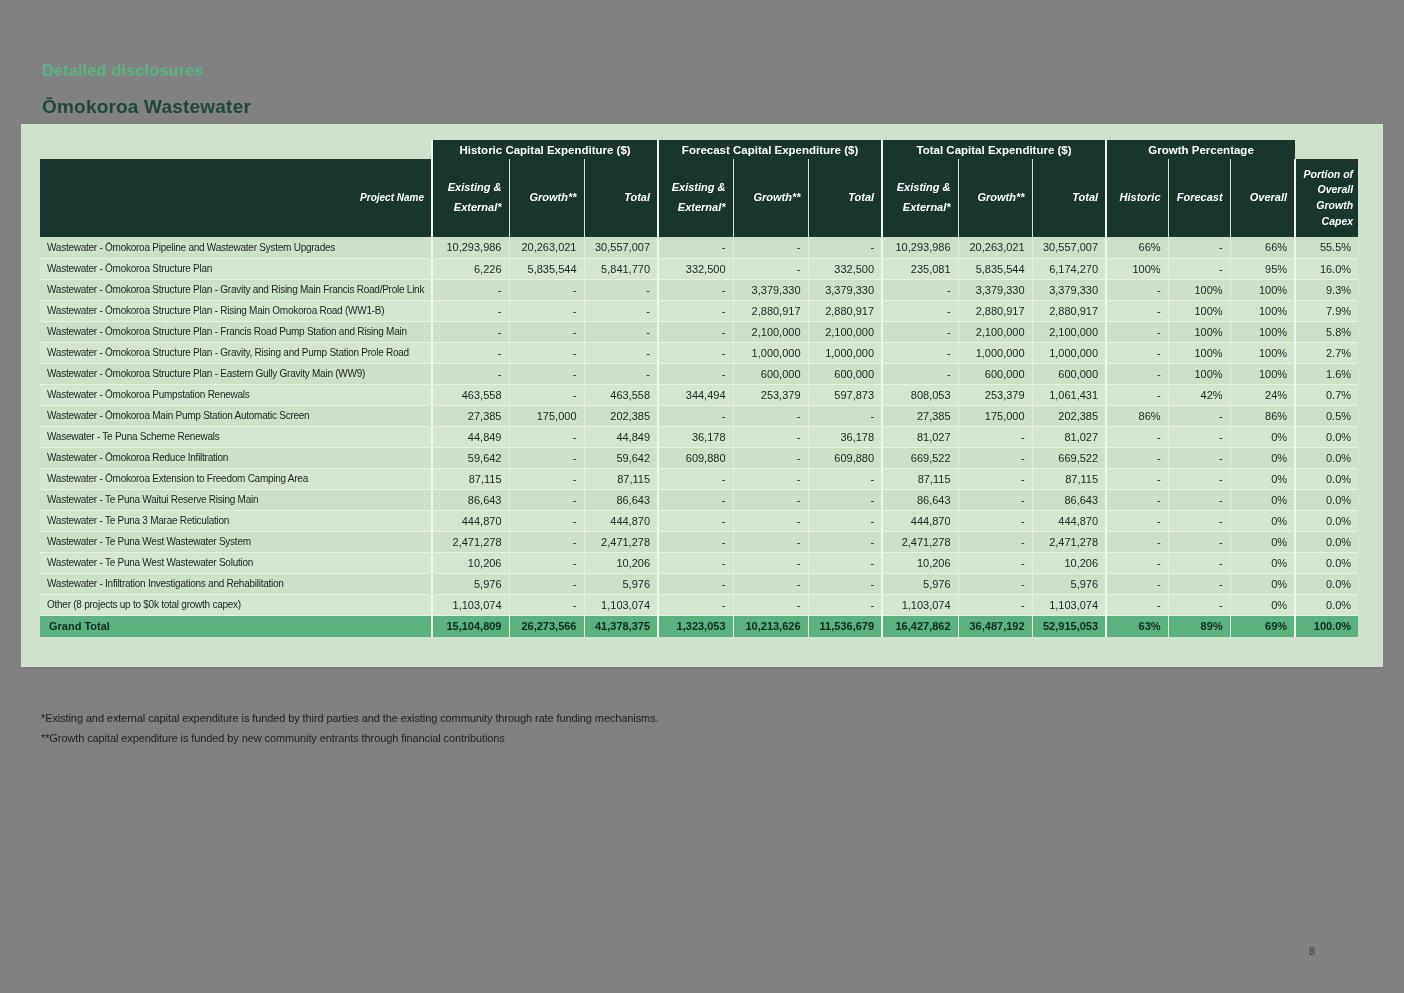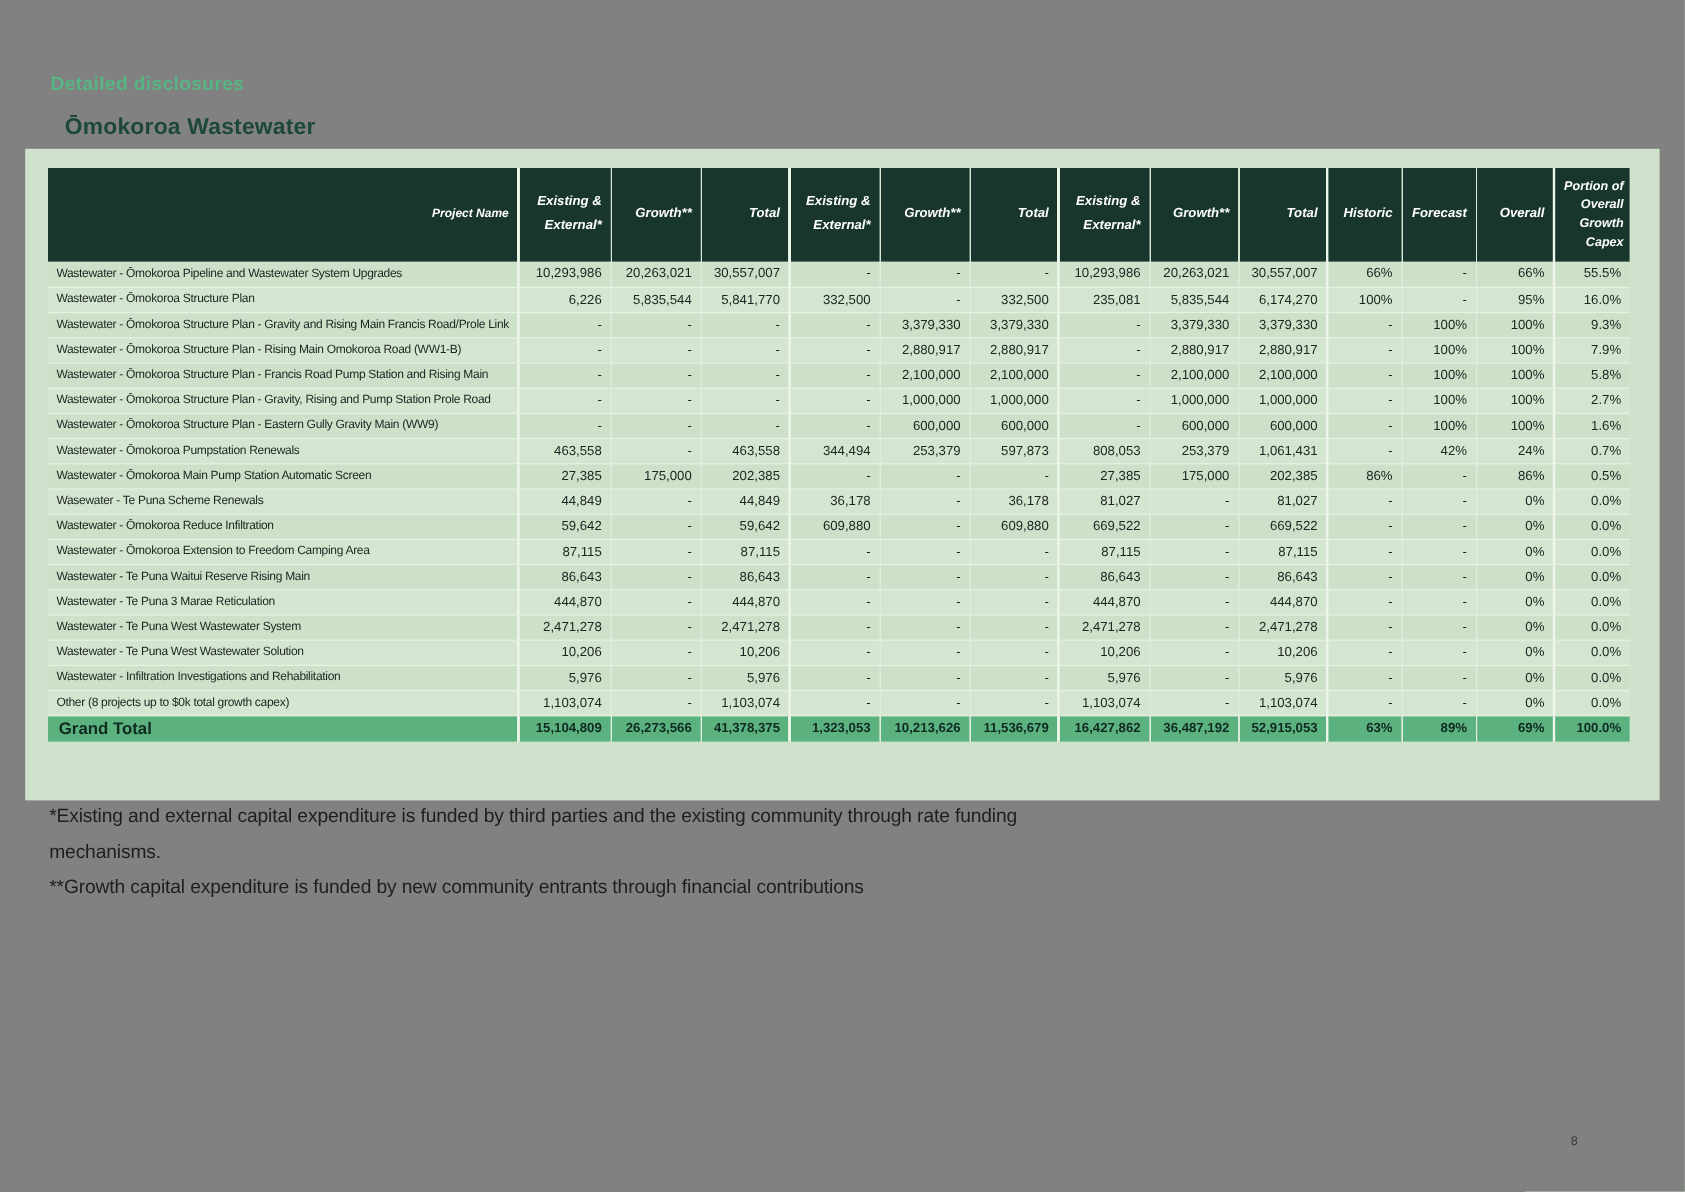--- a/index.html
+++ b/index.html
@@ -6,21 +6,21 @@
   body{
     width:1404px;height:993px;position:relative;overflow:hidden;
     background:#818181;
     font-family:"Liberation Sans", sans-serif;
   }
   .page-title{
     position:absolute;left:42px;top:62px;
     font-size:16px;font-weight:bold;color:#57b584;letter-spacing:.3px;
   }
   .page-subtitle{
-    position:absolute;left:54px;top:96px;
+    position:absolute;left:42px;top:96px;
     font-size:19px;font-weight:bold;color:#1d473d;letter-spacing:.2px;
   }
   .panel{
     position:absolute;left:21px;top:124px;width:1362px;height:543px;
     background:#cfe2cb;
   }
   table.disclosure{
     position:absolute;left:19px;top:16px;
     border-collapse:collapse;table-layout:fixed;width:1318px;
   }
@@ -55,26 +55,26 @@
   tbody tr:nth-child(odd) td{background:#cde0c8;}
   td.name{
     text-align:left;font-size:10px;letter-spacing:-0.25px;padding-left:9px;
   }
   td.num{text-align:right;}
   
   tfoot td{
     height:22px;background:#5cb27f;color:#0f2a21;font-weight:bold;
     font-size:11px;border-top:1px solid #eef5eb;white-space:nowrap;
   }
-  tfoot td.name{text-align:left;font-size:14px;letter-spacing:0;padding-left:9px;}
+  tfoot td.name{text-align:left;font-size:11px;letter-spacing:0;padding-left:9px;}
   tfoot td.num{text-align:right;}
   
   .footnotes{
-    position:absolute;left:41px;top:666px;width:900px;
-    font-size:16px;color:#1e1e1e;line-height:1.85;letter-spacing:-0.1px;
+    position:absolute;left:41px;top:708px;width:900px;
+    font-size:11px;color:#1e1e1e;line-height:1.85;letter-spacing:-0.1px;
   }
   .page-number{
     position:absolute;left:1309px;top:945px;
     font-size:10.5px;color:#3c3c3c;
   }
 </style>
 </head>
 <body>
 
 <div class="page-title">Detailed disclosures</div>
@@ -92,20 +92,28 @@
         <col style="width:74px">
       <col style="width:76px">
         <col style="width:74px">
         <col style="width:74px">
       <col style="width:62px">
         <col style="width:62px">
         <col style="width:65px">
       <col style="width:63px">
     </colgroup>
     <thead>
+      <tr class="group-row">
+        <th class="spacer"></th>
+        <th class="dark gb" colspan="3">Historic Capital Expenditure ($)</th>
+          <th class="dark gb" colspan="3">Forecast Capital Expenditure ($)</th>
+          <th class="dark gb" colspan="3">Total Capital Expenditure ($)</th>
+          <th class="dark gb" colspan="3">Growth Percentage</th>
+          <th class="spacer" id="portion-spacer"></th>
+      </tr>
       <tr class="sub-row">
         <th class="dark name-h">Project Name</th>
         <th class="dark gb">Existing &amp; External*</th>
           <th class="dark ib">Growth**</th>
           <th class="dark ib">Total</th>
           <th class="dark gb">Existing &amp; External*</th>
           <th class="dark ib">Growth**</th>
           <th class="dark ib">Total</th>
           <th class="dark gb">Existing &amp; External*</th>
           <th class="dark ib">Growth**</th>

